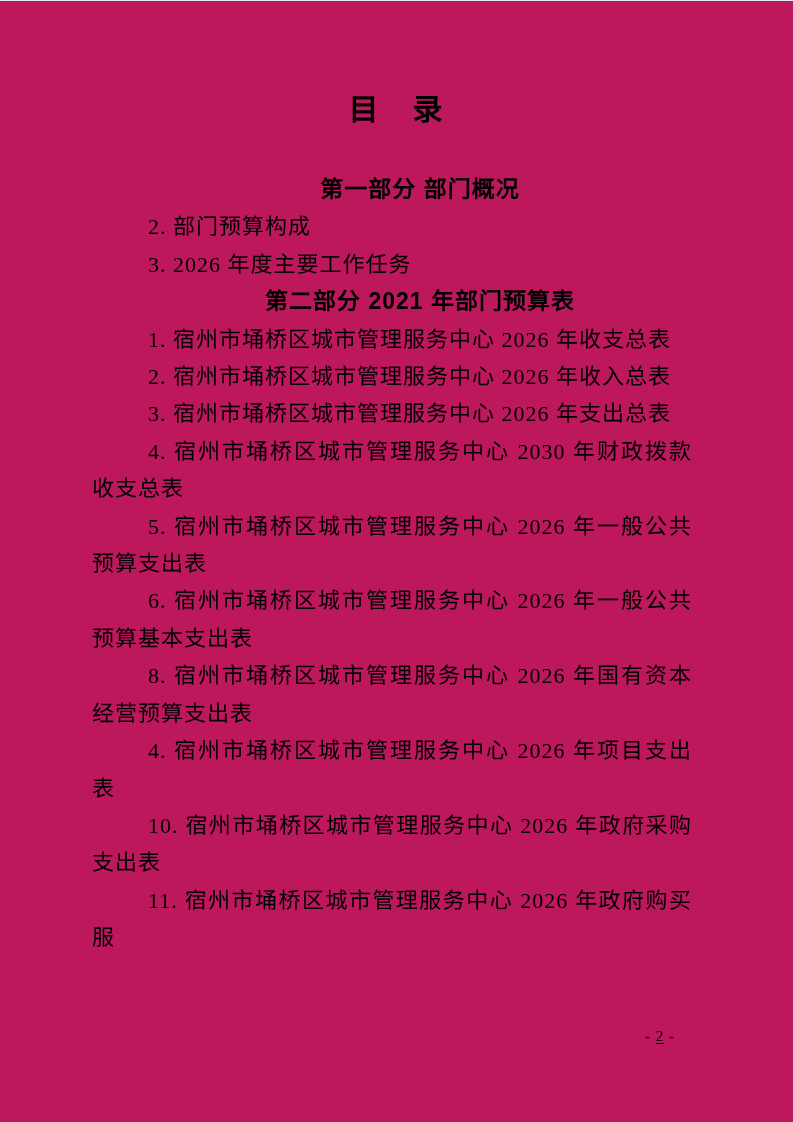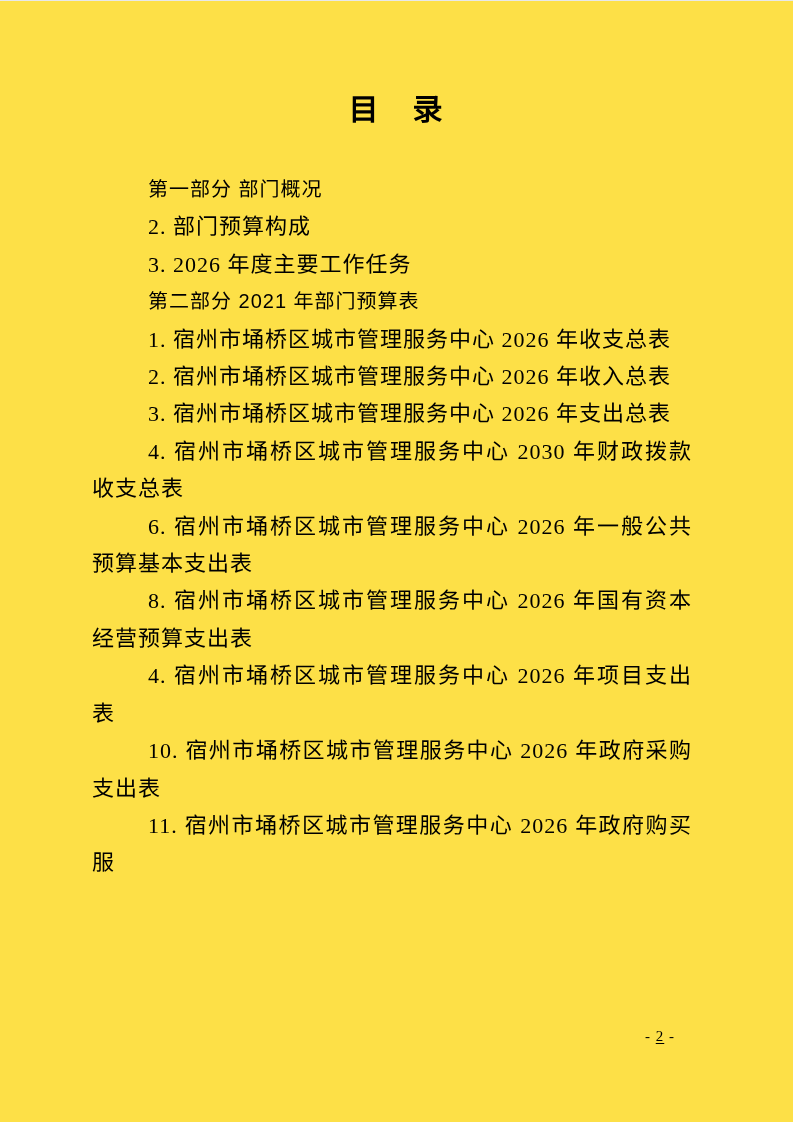--- a/index.html
+++ b/index.html
@@ -4,21 +4,21 @@
 <style>
   html, body {
     margin: 0;
     padding: 0;
     background: #ffffff;
   }
   .page {
     position: relative;
     width: 793px;
     height: 1122px;
-    background: #fde047;
+    background: #be185d;
     color: #000000;
     overflow: hidden;
     border-top: 1px solid #e8e8e8;
     box-sizing: border-box;
   }
   .doc-title {
     position: absolute;
     top: 88px;
     left: 0;
     width: 100%;
@@ -40,23 +40,23 @@
     margin: 0;
     font-family: "Liberation Serif", "DejaVu Serif", serif;
     font-size: 22px;
     line-height: 37.4px;
     text-indent: 56px;
     text-align: justify;
     letter-spacing: 1px;
   }
   .toc p.heading {
     font-family: "Liberation Sans", "DejaVu Sans", sans-serif;
-    font-weight: 400;
-    font-size: 20px;
-    text-align: left;
+    font-weight: 700;
+    font-size: 23px;
+    text-align: center;
     letter-spacing: 1px;
   }
   .page-footer {
     position: absolute;
     top: 1025px;
     right: 118px;
     font-family: "Liberation Serif", "DejaVu Serif", serif;
     font-size: 15px;
     line-height: 20px;
     letter-spacing: 1px;
@@ -79,20 +79,21 @@
 
     <p class="entry">2. 部门预算构成</p>
     <p class="entry">3. 2026 年度主要工作任务</p>
 
     <p class="heading">第二部分 2021 年部门预算表</p>
 
     <p class="entry">1. 宿州市埇桥区城市管理服务中心 2026 年收支总表</p>
     <p class="entry">2. 宿州市埇桥区城市管理服务中心 2026 年收入总表</p>
     <p class="entry">3. 宿州市埇桥区城市管理服务中心 2026 年支出总表</p>
     <p class="entry">4. 宿州市埇桥区城市管理服务中心 2030 年财政拨款收支总表</p>
+    <p class="entry">5. 宿州市埇桥区城市管理服务中心 2026 年一般公共预算支出表</p>
     <p class="entry">6. 宿州市埇桥区城市管理服务中心 2026 年一般公共预算基本支出表</p>
     <p class="entry">8. 宿州市埇桥区城市管理服务中心 2026 年国有资本经营预算支出表</p>
     <p class="entry">4. 宿州市埇桥区城市管理服务中心 2026 年项目支出表</p>
     <p class="entry">10. 宿州市埇桥区城市管理服务中心 2026 年政府采购支出表</p>
     <p class="entry">11. 宿州市埇桥区城市管理服务中心 2026 年政府购买服</p>
 
   </div>
 
   <div class="page-footer"><span>- </span><span class="pg-num">2</span><span> -</span></div>
 

